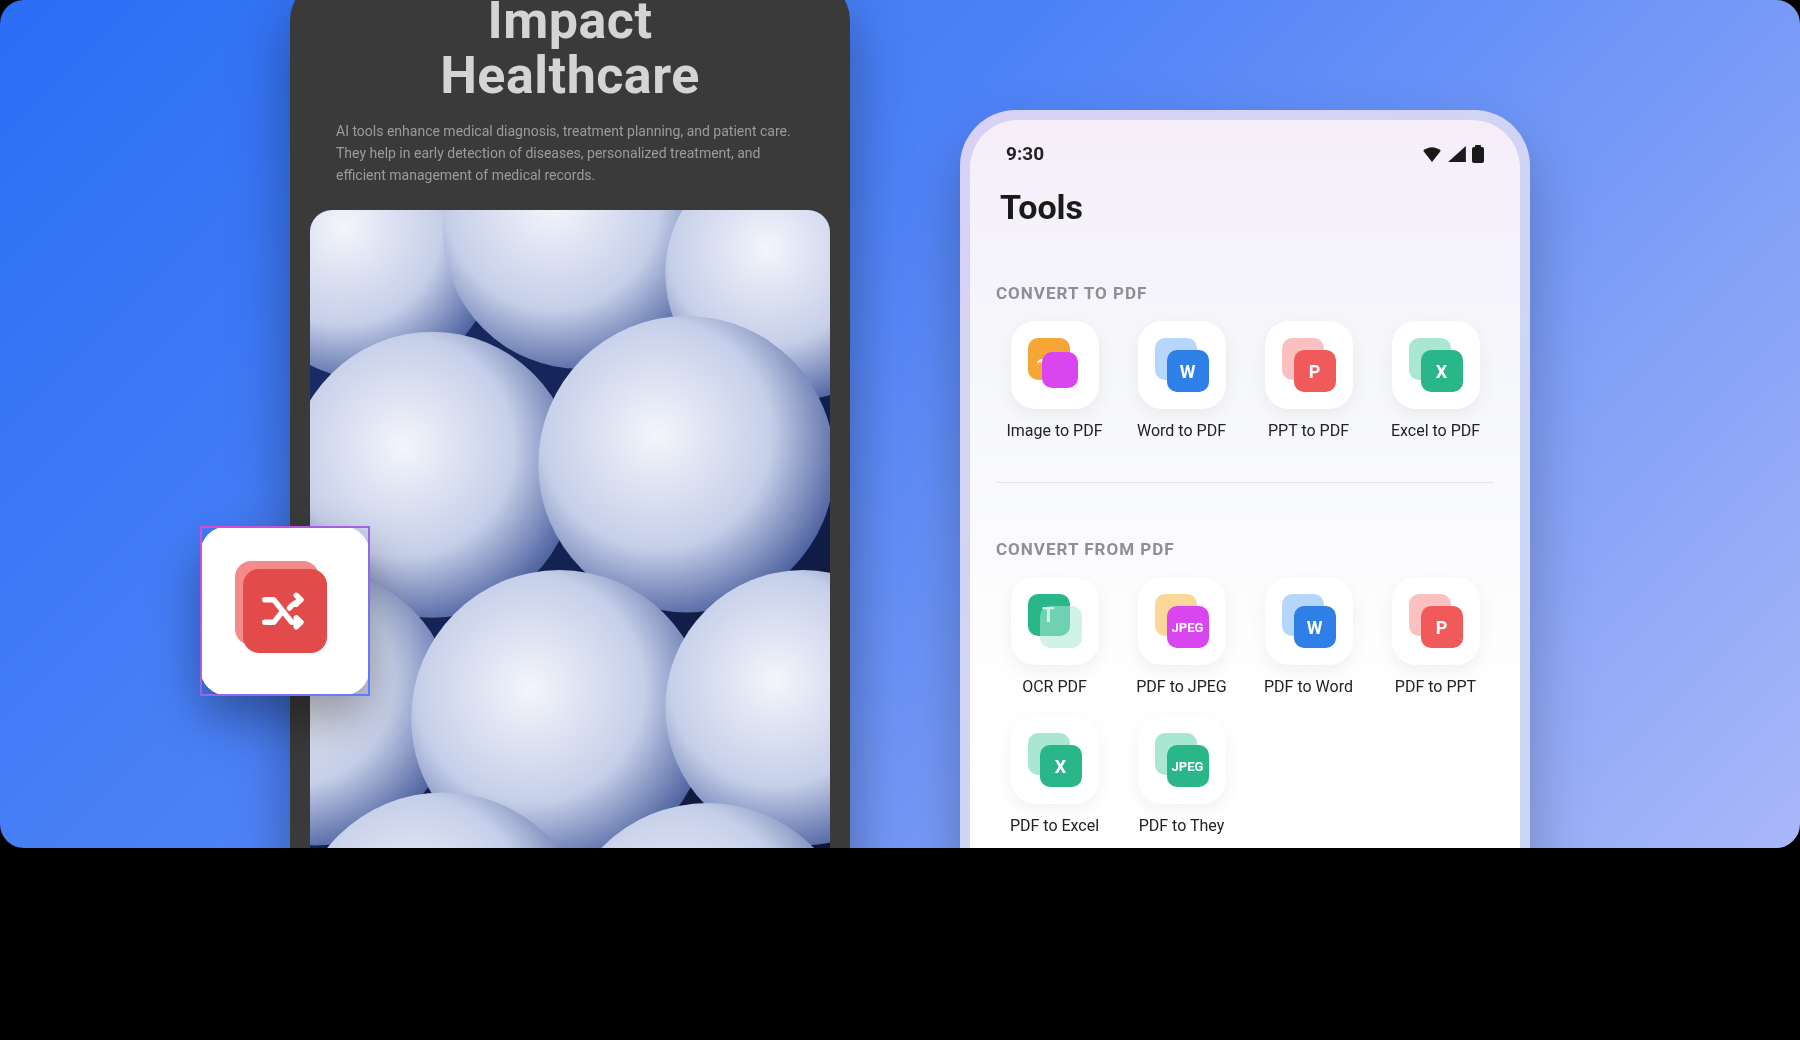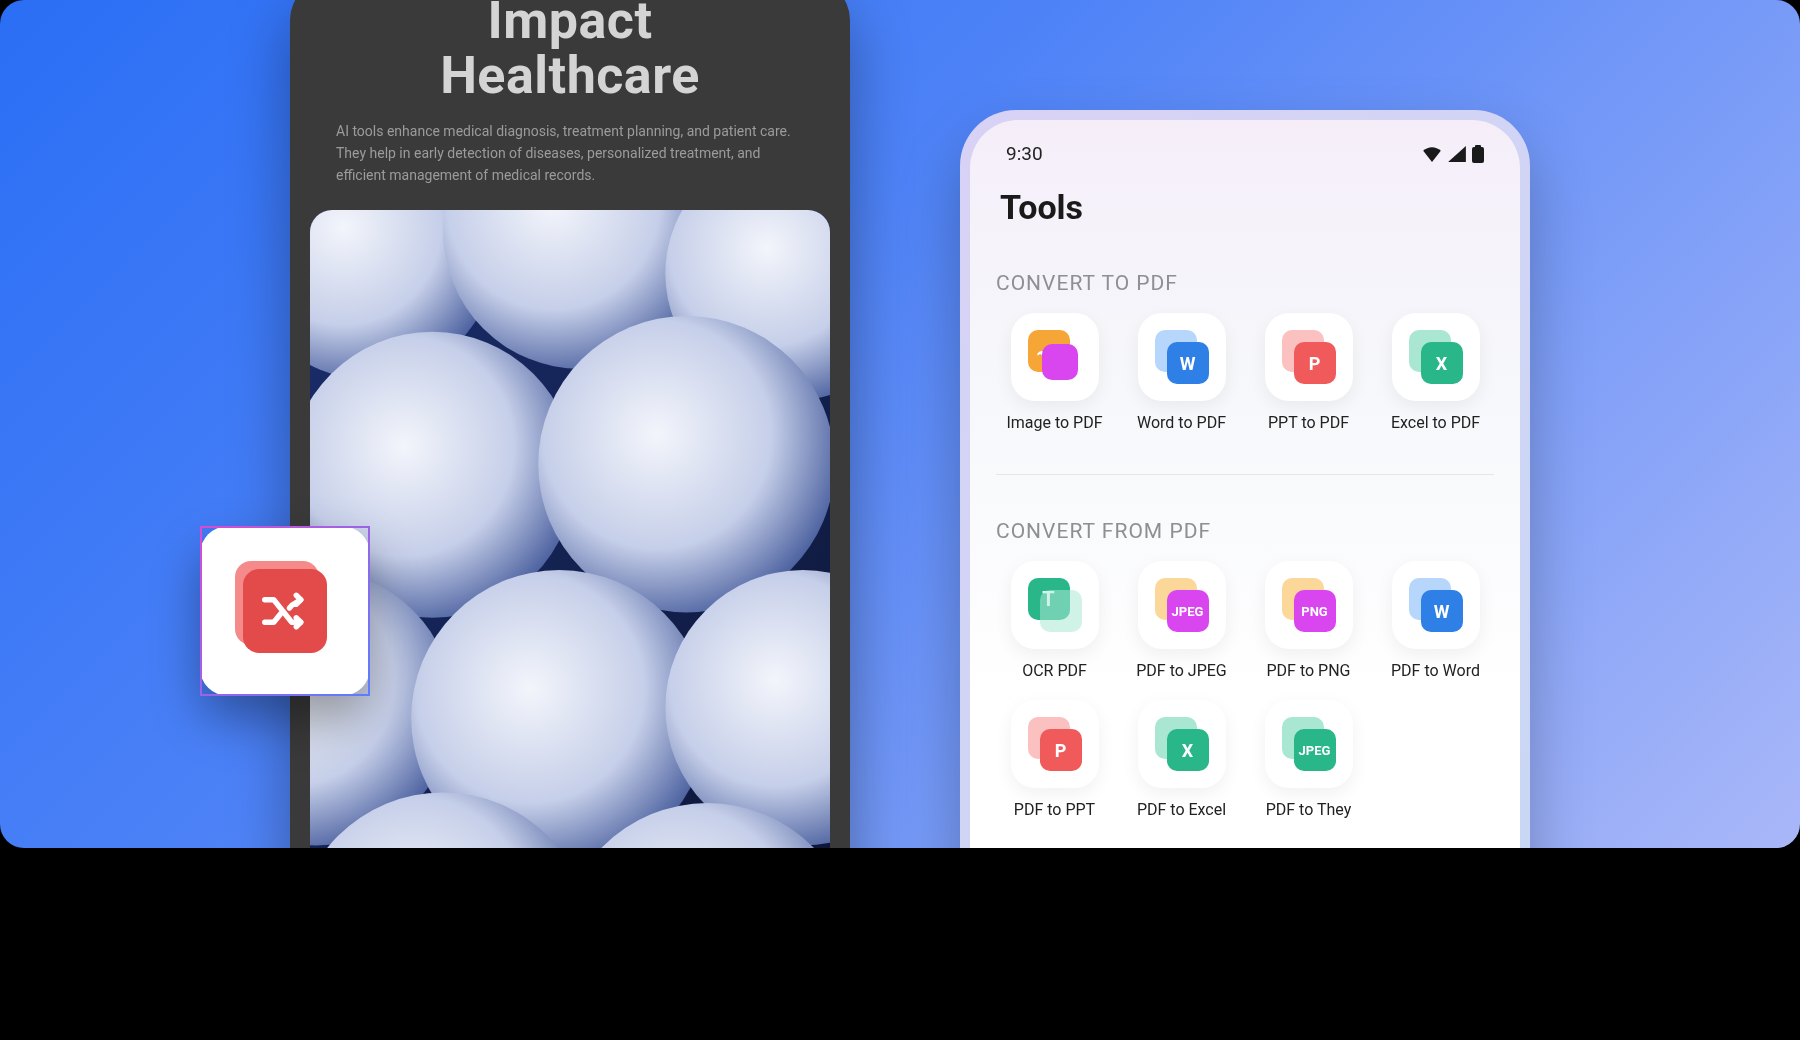--- a/index.html
+++ b/index.html
@@ -111,39 +111,39 @@
     width: 100%;
     height: 100%;
     padding: 22px 26px 0;
     overflow: hidden;
   }
   .statusbar {
     display: flex;
     justify-content: space-between;
     align-items: center;
     font-size: 19px;
-    font-weight: 400;
+    font-weight: 700;
     color: #222;
     padding: 0 10px;
   }
   .status-icons { display: flex; gap: 6px; align-items: center; }
   .status-icons svg { display: block; }
 
   .tools-title {
     font-size: 34px;
     font-weight: 700;
     color: #1a1a1a;
     margin: 22px 0 0 4px;
   }
   .section-label {
-    font-size: 21px;
+    font-size: 17px;
     letter-spacing: 1px;
     color: #8e8e93;
-    font-weight: 400;
-    margin-top: 44px;
+    font-weight: 700;
+    margin-top: 56px;
     margin-bottom: 4px;
   }
   .tool-grid {
     display: grid;
     grid-template-columns: repeat(4, 1fr);
     gap: 20px 10px;
     margin-top: 18px;
   }
   .tool {
     display: flex;
@@ -344,29 +344,20 @@
               <div class="doc">
                 <div class="sheet back orange-l"></div>
                 <div class="sheet front orange small-text">JPEG</div>
               </div>
             </div>
             <div class="tool-label">PDF to JPEG</div>
           </div>
           <div class="tool">
             <div class="tool-icon">
               <div class="doc">
-                <div class="sheet back orange-l"></div>
-                <div class="sheet front orange small-text">PNG</div>
-              </div>
-            </div>
-            <div class="tool-label">PDF to PNG</div>
-          </div>
-          <div class="tool">
-            <div class="tool-icon">
-              <div class="doc">
                 <div class="sheet back blue-l"></div>
                 <div class="sheet front blue">W</div>
               </div>
             </div>
             <div class="tool-label">PDF to Word</div>
           </div>
           <div class="tool">
             <div class="tool-icon">
               <div class="doc">
                 <div class="sheet back red-l"></div>

